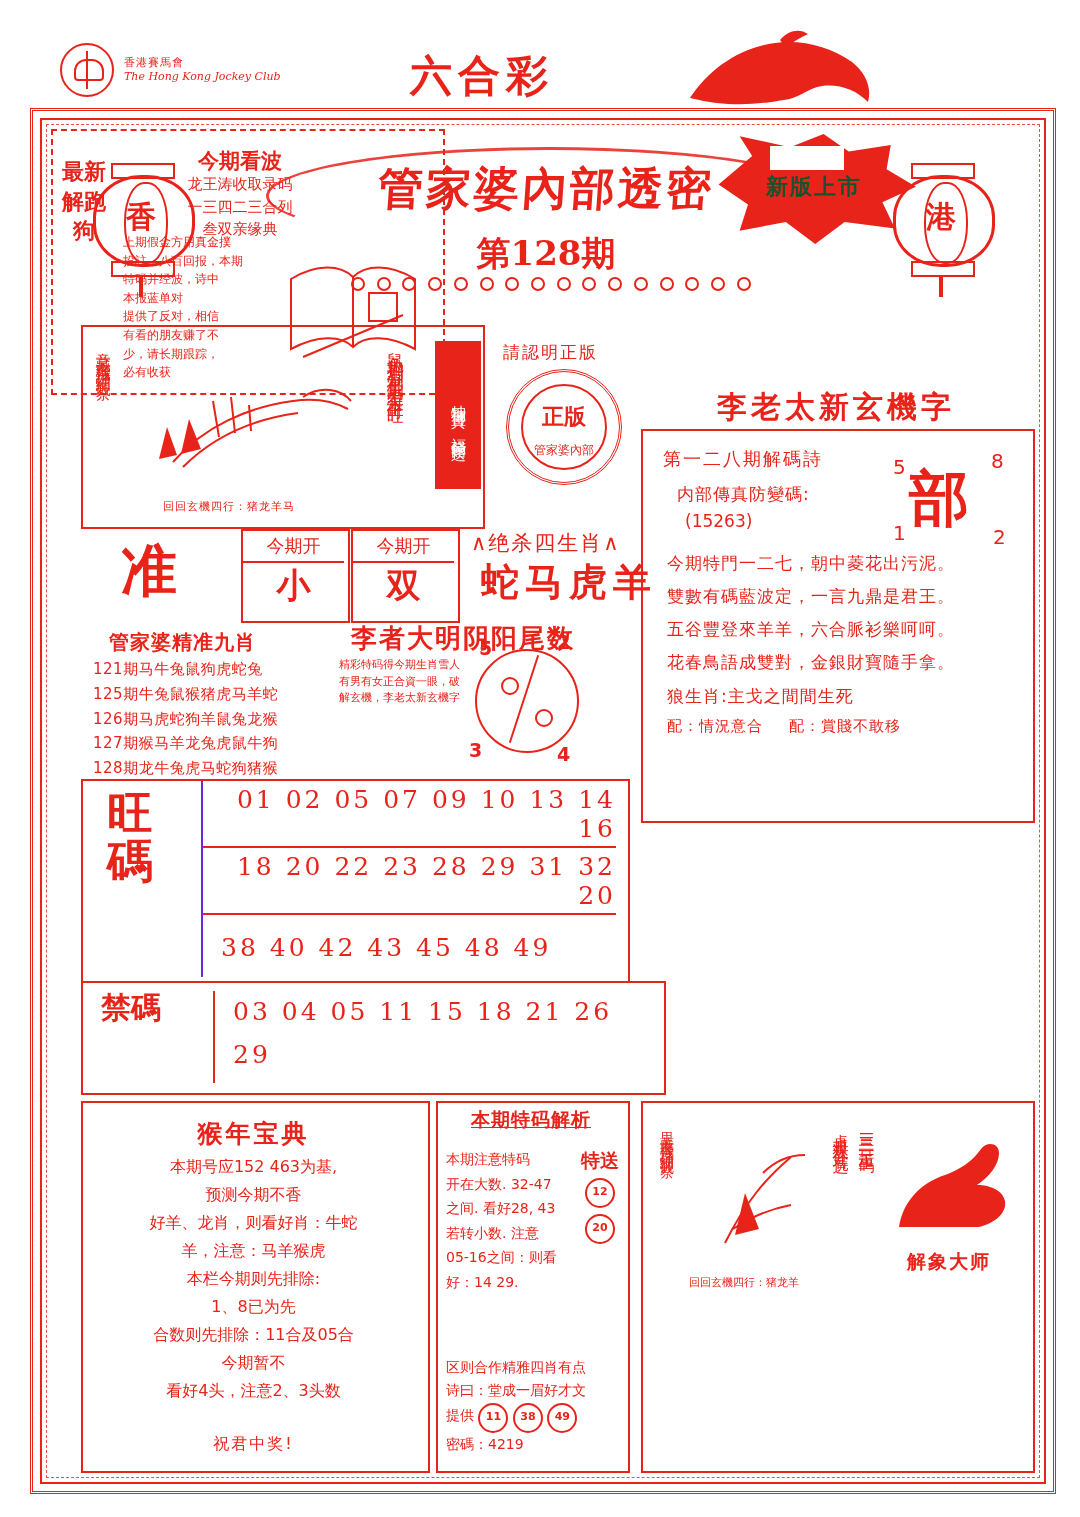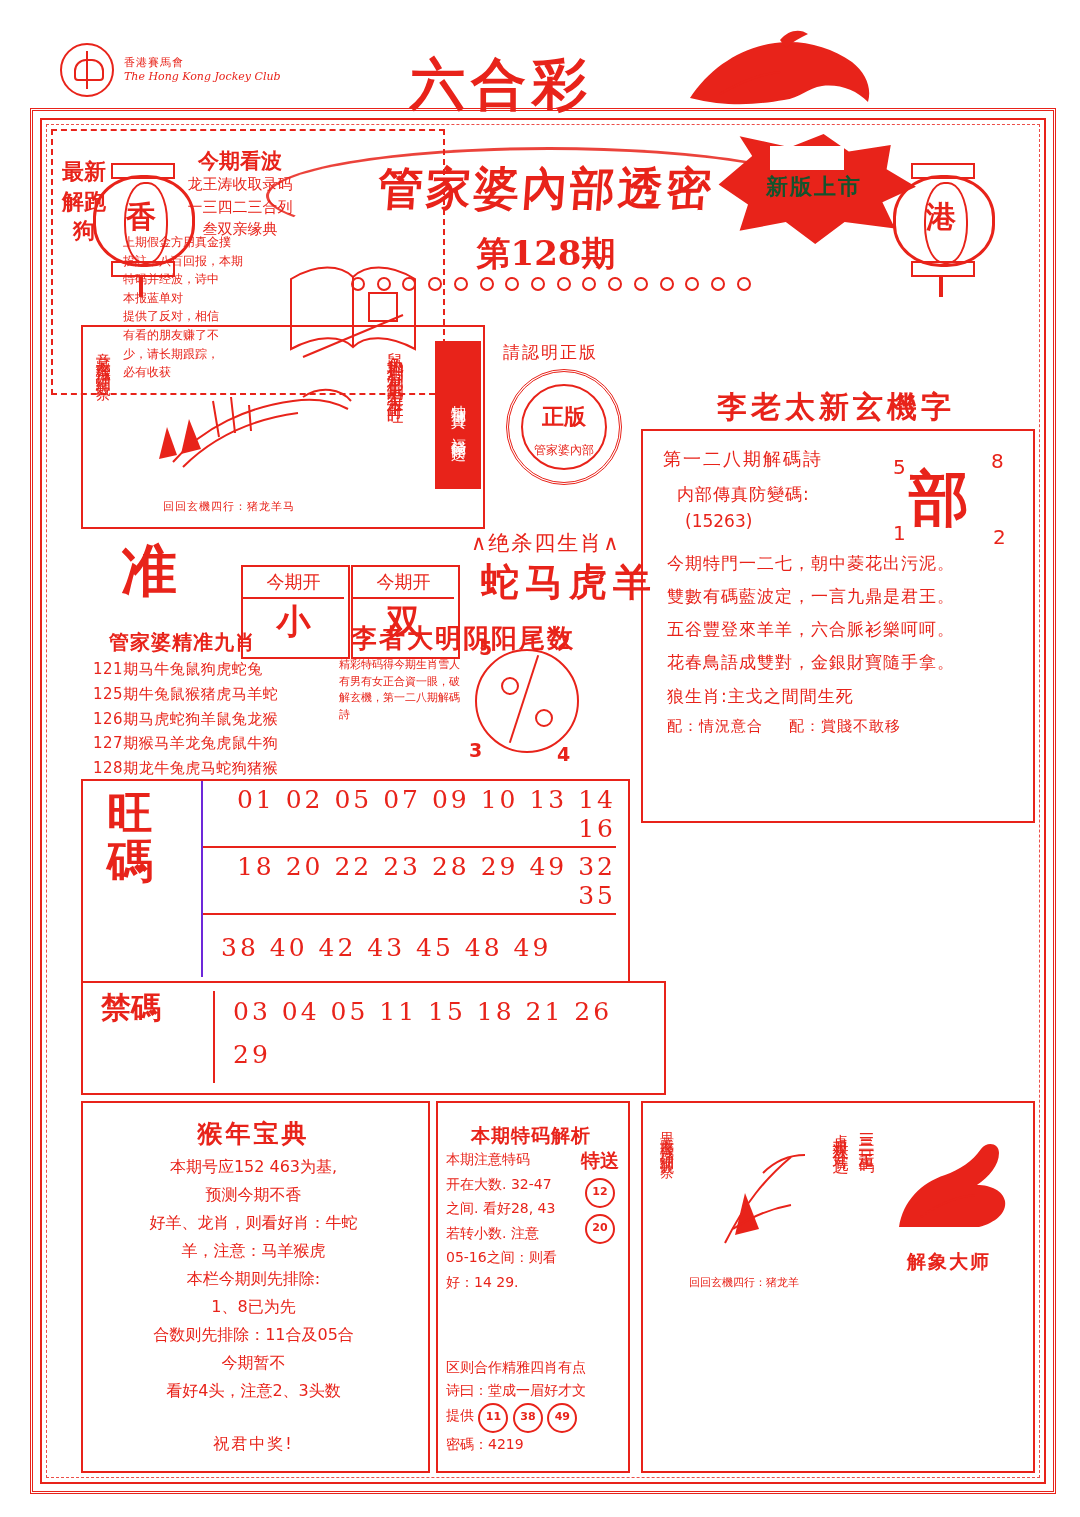--- a/index.html
+++ b/index.html
@@ -12,21 +12,21 @@
 
   
   .header{position:absolute;top:18px;left:0;width:1080px;height:90px;}
   .logo{position:absolute;left:60px;top:22px;width:250px;height:60px;display:flex;align-items:center;gap:10px;}
   .logo-mark{width:50px;height:50px;border:2px solid #e8231a;border-radius:50%;position:relative;}
   .logo-mark:before{content:"";position:absolute;left:50%;top:6px;width:2px;height:38px;background:#e8231a;transform:translateX(-50%);}
   .logo-mark:after{content:"";position:absolute;left:12px;top:14px;width:26px;height:18px;border:2px solid #e8231a;border-radius:12px 12px 4px 4px;}
   .logo-txt{line-height:1.25;}
   .logo-cn{font-size:11px;letter-spacing:1px;}
   .logo-en{font-size:11px;font-family:"DejaVu Serif","Liberation Serif",serif;font-style:italic;}
-  .main-title{position:absolute;left:410px;top:30px;font-size:55px;font-weight:bold;letter-spacing:6px;
+  .main-title{position:absolute;left:410px;top:30px;font-size:42px;font-weight:bold;letter-spacing:6px;
      font-family:"DejaVu Serif","Liberation Serif",serif;}
   .horse{position:absolute;left:680px;top:10px;width:200px;height:90px;}
 
   
   .frame{position:absolute;left:30px;top:108px;width:1020px;height:1380px;border:3px double #e8231a;}
   .frame:before{content:"";position:absolute;inset:7px;border:2px solid #e8231a;}
   .frame:after{content:"";position:absolute;inset:13px;border:1px dashed #e8231a;opacity:.8;}
   .inner{position:absolute;left:18px;top:18px;right:18px;bottom:18px;}
 
   
@@ -88,21 +88,21 @@
   .bigchar .n{position:absolute;font-size:20px;}
   .bigchar .n1{left:0;top:6px;}
   .bigchar .n2{left:98px;top:0;}
   .bigchar .n3{left:0;top:72px;}
   .bigchar .n4{left:100px;top:76px;}
   .poem{position:absolute;left:24px;top:116px;width:348px;font-size:17px;line-height:1.95;letter-spacing:1px;}
   .pair{position:absolute;left:24px;top:286px;width:348px;font-size:15px;letter-spacing:1px;display:flex;gap:26px;}
 
   
   .zhun{position:absolute;left:70px;top:405px;font-size:56px;font-weight:bold;font-family:"DejaVu Serif","Liberation Serif",serif;}
-  .kbox{position:absolute;border:2px solid #e8231a;width:105px;height:90px;top:400px;margin-top:36px;}
+  .kbox{position:absolute;border:2px solid #e8231a;width:105px;height:90px;top:400px;}
   .kbox.k1{left:190px;}
   .kbox.k2{left:300px;}
   .kbox .hd{position:absolute;left:0;top:0;width:101px;height:30px;border-bottom:2px solid #e8231a;text-align:center;font-size:18px;line-height:30px;}
   .kbox .vl{position:absolute;left:0;top:32px;width:101px;text-align:center;font-size:34px;font-weight:bold;}
   .kill-title{position:absolute;left:420px;top:400px;font-size:21px;letter-spacing:2px;}
   .kill-val{position:absolute;left:430px;top:428px;font-size:38px;font-weight:bold;letter-spacing:6px;
      font-family:"DejaVu Serif","Liberation Serif",serif;}
 
   
   .nine-title{position:absolute;left:58px;top:500px;font-size:20px;font-weight:bold;letter-spacing:1px;}
@@ -145,21 +145,21 @@
   .rp-body{position:absolute;left:72px;top:104px;width:150px;font-size:12px;line-height:1.55;}
   .book{position:absolute;left:232px;top:120px;width:140px;height:120px;}
 
   
   .b1{left:30px;top:972px;width:345px;height:368px;}
   .b2{left:385px;top:972px;width:190px;height:368px;}
   .b3{left:590px;top:972px;width:390px;height:368px;}
   .b1 .t{position:absolute;left:0;top:14px;width:341px;text-align:center;font-size:25px;font-weight:bold;letter-spacing:3px;}
   .b1 .c{position:absolute;left:14px;top:50px;width:313px;font-size:16px;line-height:1.75;text-align:center;}
   .b1 .f{position:absolute;left:0;bottom:16px;width:341px;text-align:center;font-size:16px;letter-spacing:2px;}
-  .b2 .t{position:absolute;left:0;top:20px;width:186px;text-align:center;font-size:19px;font-weight:bold;letter-spacing:1px;}
+  .b2 .t{position:absolute;left:0;top:4px;width:186px;text-align:center;font-size:19px;font-weight:bold;letter-spacing:1px;text-decoration:underline;}
   .b2 .c{position:absolute;left:8px;top:44px;width:128px;font-size:14px;line-height:1.75;}
   .b2 .ts{position:absolute;left:140px;top:46px;width:44px;text-align:center;font-size:19px;font-weight:bold;line-height:1.2;}
   .circle{display:inline-block;width:26px;height:26px;line-height:24px;border:2px solid #e8231a;border-radius:50%;
      text-align:center;font-size:11px;font-weight:bold;}
   .b2 .ts .circle{margin-top:6px;}
   .b2 .bot{position:absolute;left:8px;bottom:14px;width:174px;font-size:14px;line-height:1.7;}
   .b3 .vtxt{position:absolute;top:18px;font-size:14px;line-height:1.4;}
   .b3 .v1{left:14px;}
   .b3 .v2{left:186px;font-size:16px;}
   .b3 .v3{left:212px;font-size:16px;}
@@ -300,34 +300,34 @@
       <div class="nine-title">管家婆精准九肖</div>
       <div class="nine">
         <div>121期马牛兔鼠狗虎蛇兔</div>
         <div>125期牛兔鼠猴猪虎马羊蛇</div>
         <div>126期马虎蛇狗羊鼠兔龙猴</div>
         <div>127期猴马羊龙兔虎鼠牛狗</div>
         <div>128期龙牛兔虎马蛇狗猪猴</div>
       </div>
 
       <div class="yy-title">李者大明阴阳尾数</div>
-      <div class="yy-note">精彩特码得今期生肖雪人有男有女正合資一眼，破解玄機，第一二八期解碼詩</div>
+      <div class="yy-note">精彩特码得今期生肖雪人有男有女正合資一眼，破解玄機，李老太新玄機字</div>
       <div class="yy">
           <div class="d1"></div>
           <div class="d2"></div>
         </div>
       <div class="yy-num yy-n1">5</div>
       <div class="yy-num yy-n2">2</div>
       <div class="yy-num yy-n3">3</div>
       <div class="yy-num yy-n4">4</div>
 
       <div class="box wang">
         <div class="wang-rows">
           <div class="wang-row">01 02 05 07 09 10 13 14 16</div>
-          <div class="wang-row">18 20 22 23 28 29 49 32 35</div>
+          <div class="wang-row">18 20 22 23 28 29 31 32 20</div>
           <div class="wang-row">38 40 42 43 45 48 49</div>
         </div>
       </div>
       <div class="wang-label">
         <div class="ch">旺碼</div>
       </div>
 
       <div class="box jin">
         <div class="jin-nums">
           <div>03 04 05 11 15 18 21 26 29</div>

